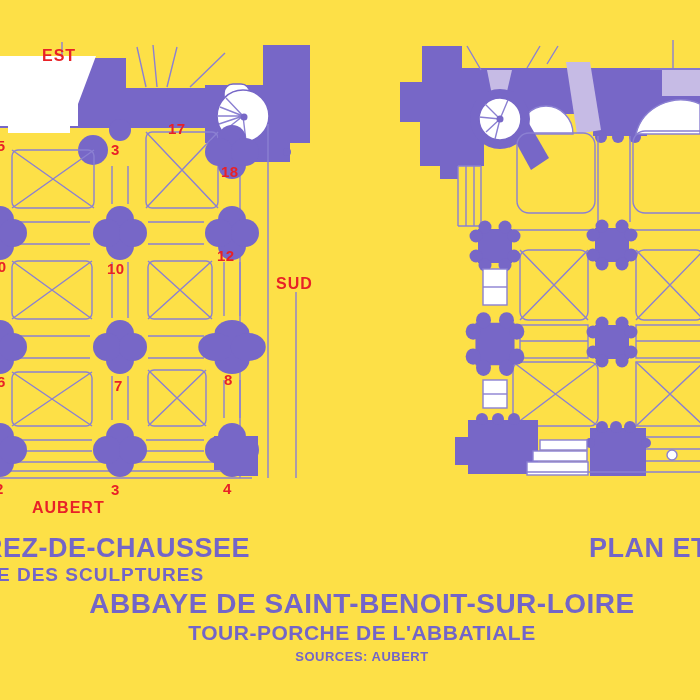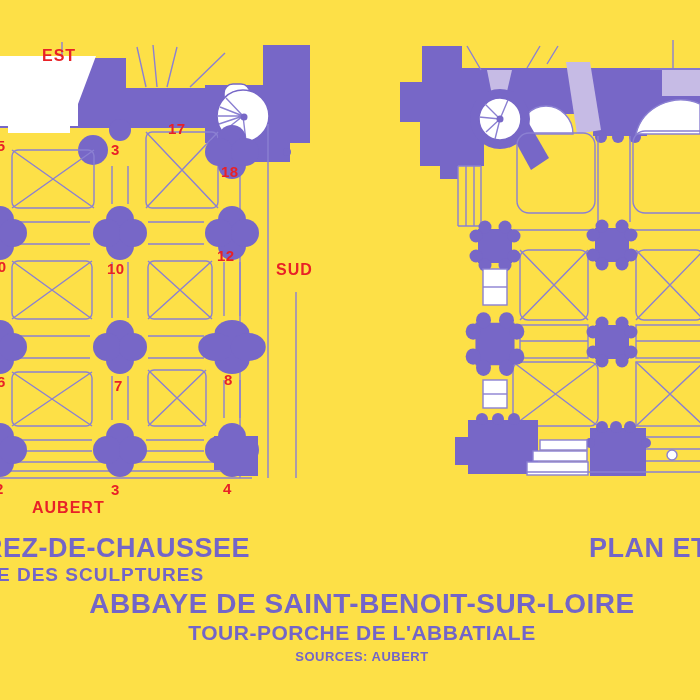--- a/index.html
+++ b/index.html
@@ -195,21 +195,21 @@
     </g>
     <rect class="ws" x="540" y="440" width="47" height="10"></rect>
     <rect class="ws" x="533" y="451" width="54" height="10"></rect>
     <rect class="ws" x="527" y="462" width="61" height="13"></rect>
     <path class="ln" d="M646,437 H700 M646,449 H700 M646,461 H700 M527,472 H700"></path>
     <circle class="ws" cx="672" cy="455" r="5"></circle>
   </g>
 </svg>
 
 <div class="lbl dir" style="left:42px;top:47px">EST</div>
-<div class="lbl dir" style="left:276px;top:261px">SUD</div>
+<div class="lbl dir" style="left:276px;top:275px">SUD</div>
 <div class="lbl dir" style="left:32px;top:499px">AUBERT</div>
 
 <div class="lbl" style="left:-12px;top:137px">15</div>
 <div class="lbl" style="left:111px;top:141px">3</div>
 <div class="lbl" style="left:168px;top:120px">17</div>
 <div class="lbl" style="left:221px;top:163px">18</div>
 <div class="lbl" style="left:-11px;top:258px">10</div>
 <div class="lbl" style="left:107px;top:260px">10</div>
 <div class="lbl" style="left:217px;top:247px">12</div>
 <div class="lbl" style="left:-3px;top:373px">6</div>

